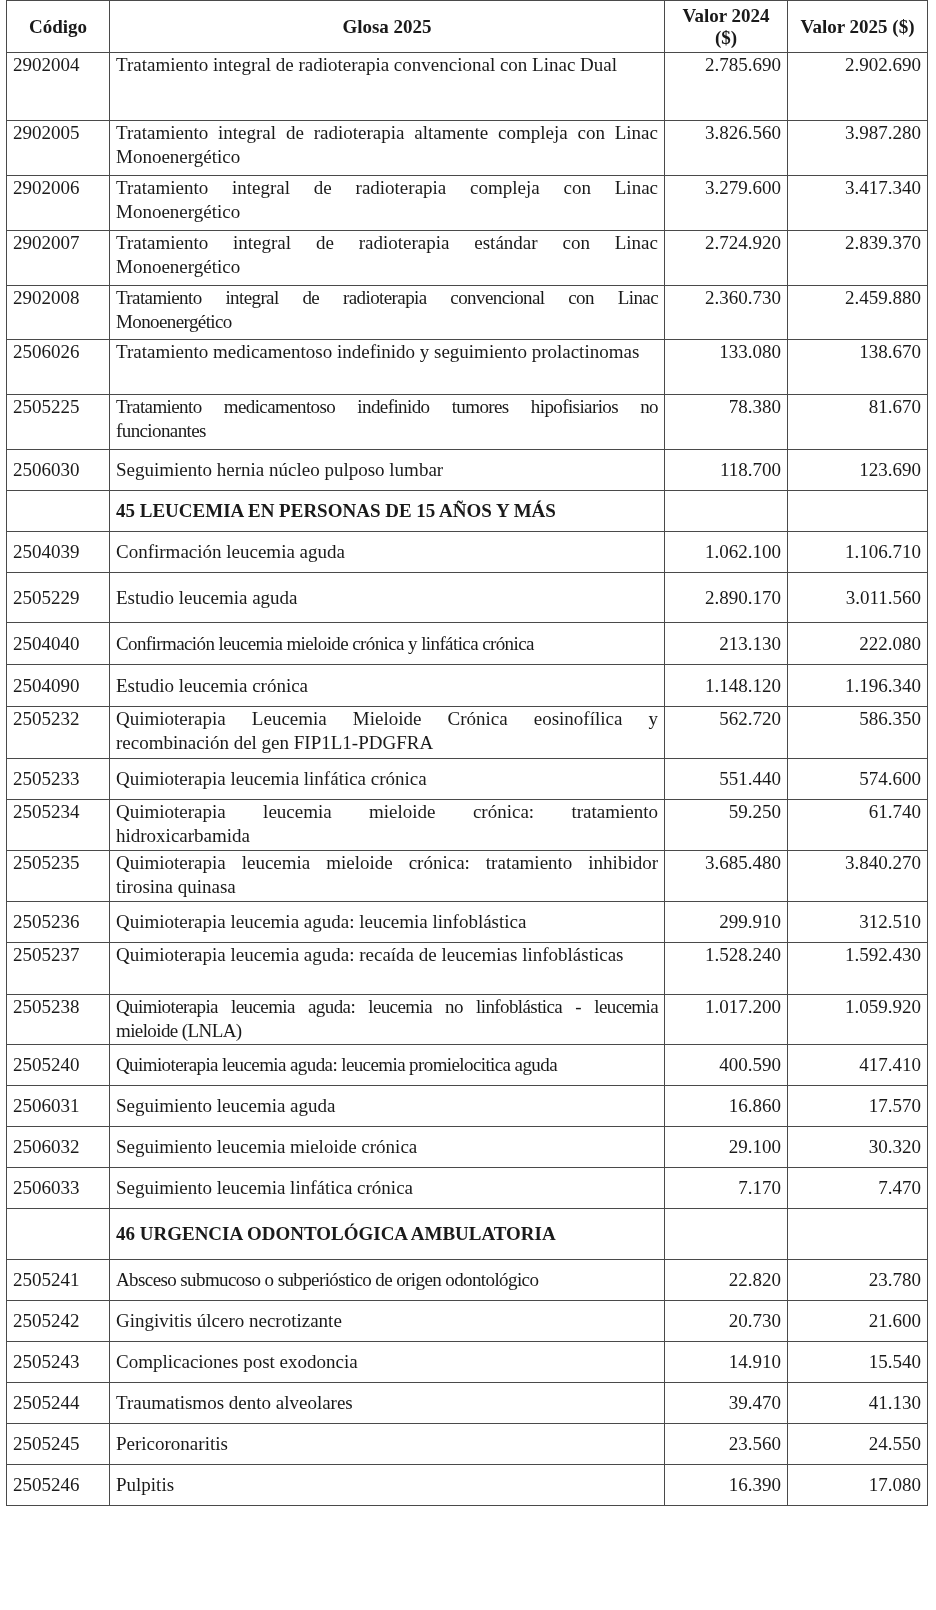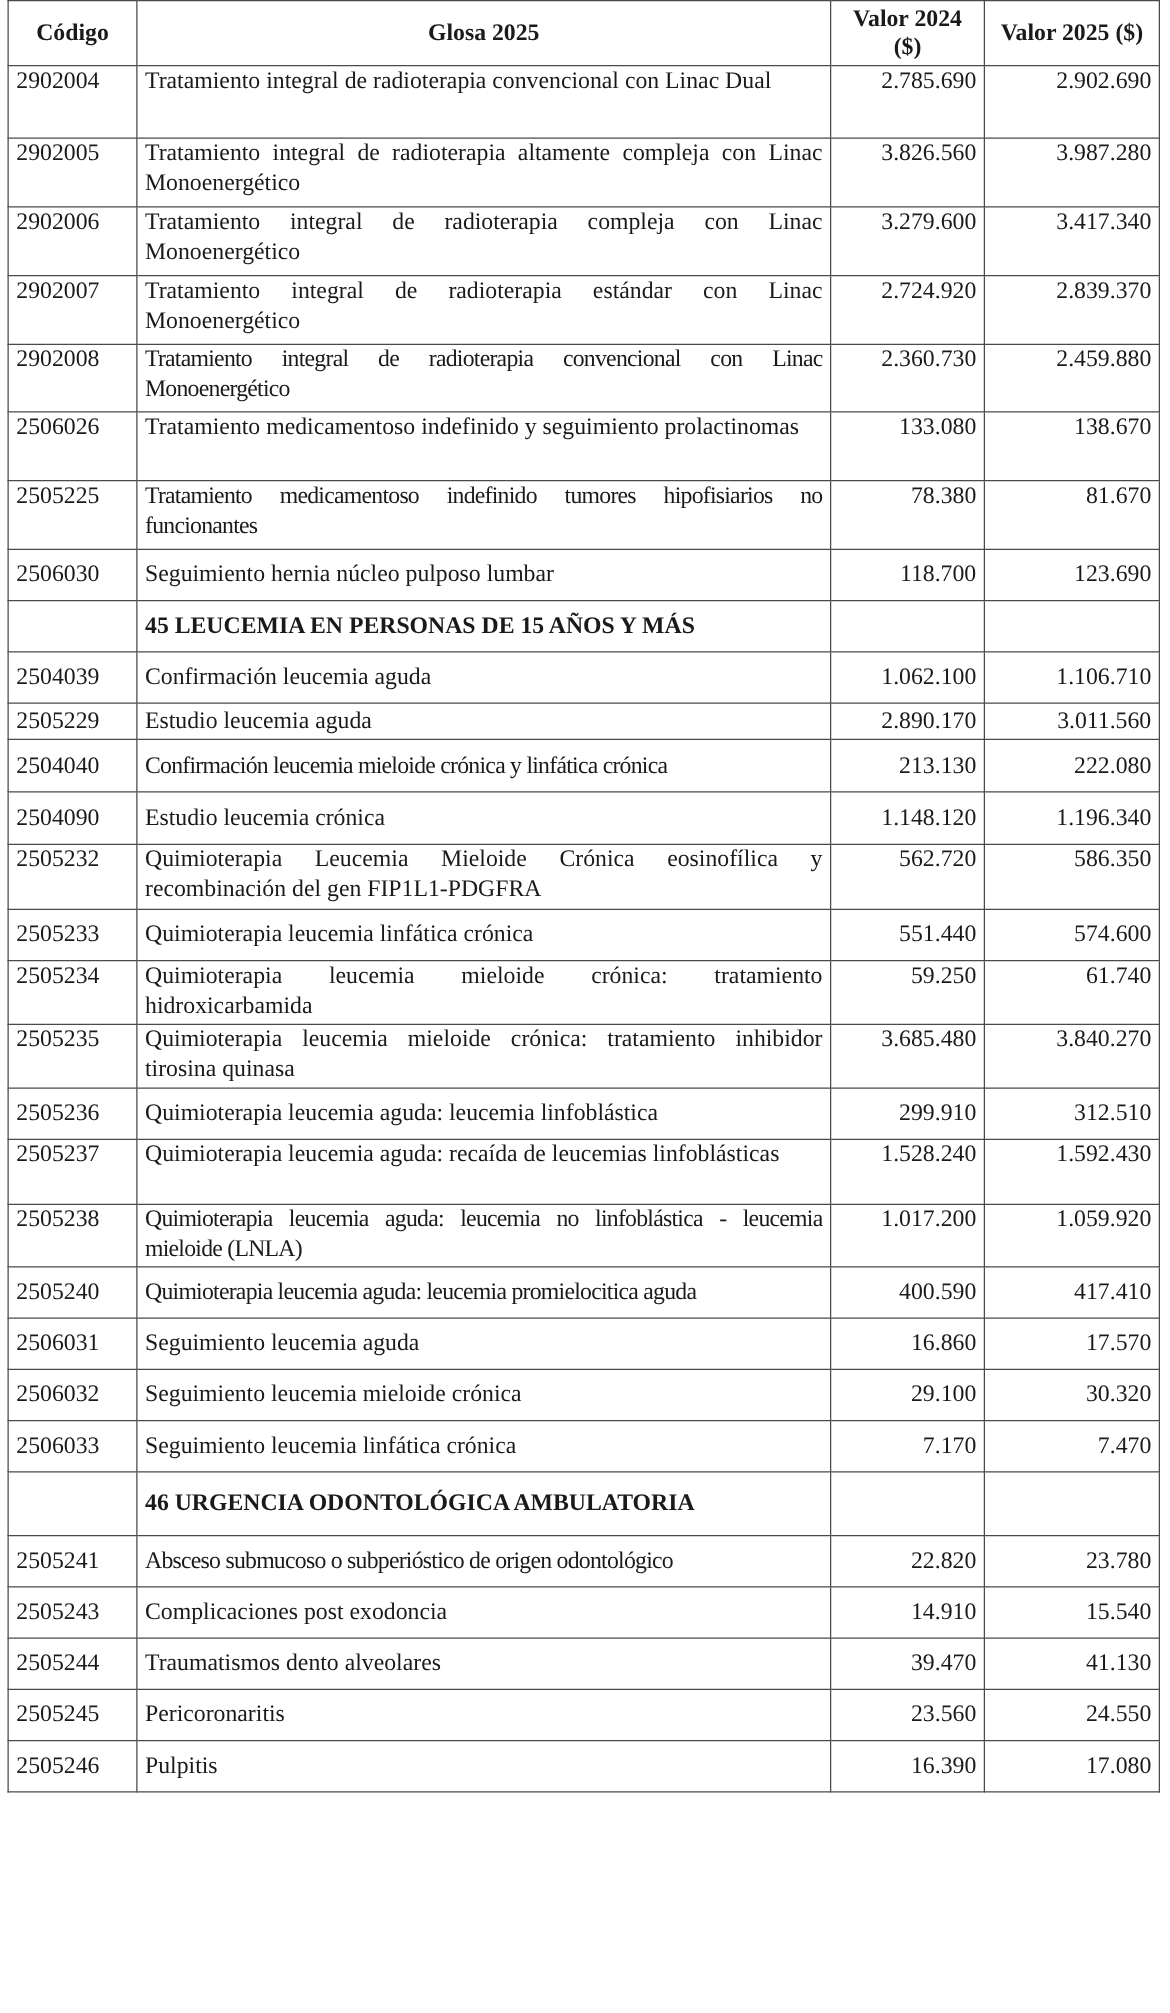--- a/index.html
+++ b/index.html
@@ -47,21 +47,21 @@
   </colgroup>
   <thead>
     <tr style="height:52px">
       <th class="h-code">Código</th>
       <th class="h-glosa">Glosa 2025</th>
       <th class="h-val">Valor 2024 ($)</th>
       <th class="h-val">Valor 2025 ($)</th>
     </tr>
   </thead>
   <tbody id="tbody">
-      <tr class="multi" style="height: 58px;">
+      <tr class="multi" style="height: 68px;">
         <td class="code">2902004</td>
         <td class="glosa">Tratamiento integral de radioterapia convencional con Linac Dual</td>
         <td class="num">2.785.690</td>
         <td class="num">2.902.690</td>
       </tr>
       <tr class="multi" style="height: 55px;">
         <td class="code">2902005</td>
         <td class="glosa">Tratamiento integral de radioterapia altamente compleja con Linac Monoenergético</td>
         <td class="num">3.826.560</td>
         <td class="num">3.987.280</td>
@@ -107,21 +107,21 @@
         <td class="glosa">45 LEUCEMIA EN PERSONAS DE 15 AÑOS Y MÁS</td>
         <td class="num"></td>
         <td class="num"></td>
       </tr>
       <tr class="single" style="height: 41px;">
         <td class="code">2504039</td>
         <td class="glosa">Confirmación leucemia aguda</td>
         <td class="num">1.062.100</td>
         <td class="num">1.106.710</td>
       </tr>
-      <tr class="single" style="height: 29px; padding-left: 43px;">
+      <tr class="single" style="height: 50px; padding-left: 43px;">
         <td class="code">2505229</td>
         <td class="glosa">Estudio leucemia aguda</td>
         <td class="num">2.890.170</td>
         <td class="num">3.011.560</td>
       </tr>
       <tr class="single" style="height: 42px;">
         <td class="code">2504040</td>
         <td class="glosa tight">Confirmación leucemia mieloide crónica y linfática crónica</td>
         <td class="num">213.130</td>
         <td class="num">222.080</td>
@@ -204,20 +204,26 @@
         <td class="num"></td>
         <td class="num"></td>
       </tr>
       <tr class="single" style="height: 41px;">
         <td class="code">2505241</td>
         <td class="glosa tight">Absceso submucoso o subperióstico de origen odontológico</td>
         <td class="num">22.820</td>
         <td class="num">23.780</td>
       </tr>
       <tr class="single" style="height: 41px;">
+        <td class="code">2505242</td>
+        <td class="glosa">Gingivitis úlcero necrotizante</td>
+        <td class="num">20.730</td>
+        <td class="num">21.600</td>
+      </tr>
+      <tr class="single" style="height: 41px;">
         <td class="code">2505243</td>
         <td class="glosa">Complicaciones post exodoncia</td>
         <td class="num">14.910</td>
         <td class="num">15.540</td>
       </tr>
       <tr class="single" style="height: 41px;">
         <td class="code">2505244</td>
         <td class="glosa">Traumatismos dento alveolares</td>
         <td class="num">39.470</td>
         <td class="num">41.130</td>

